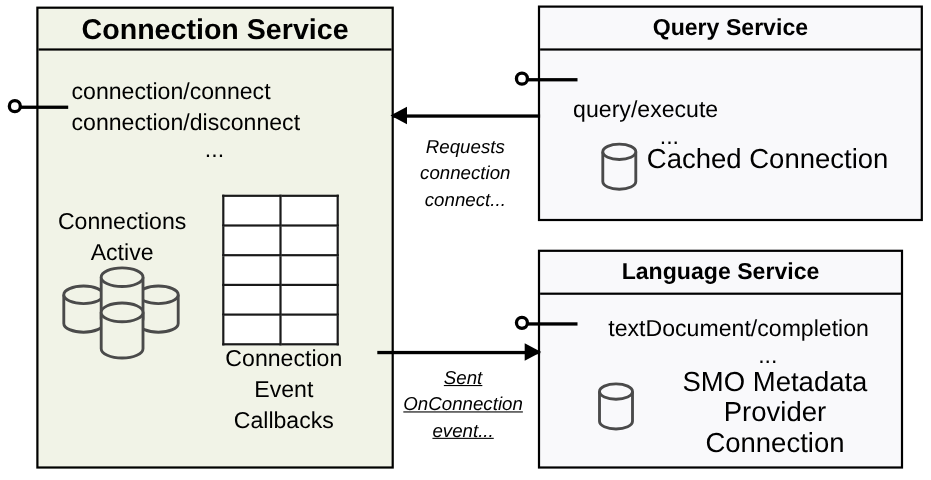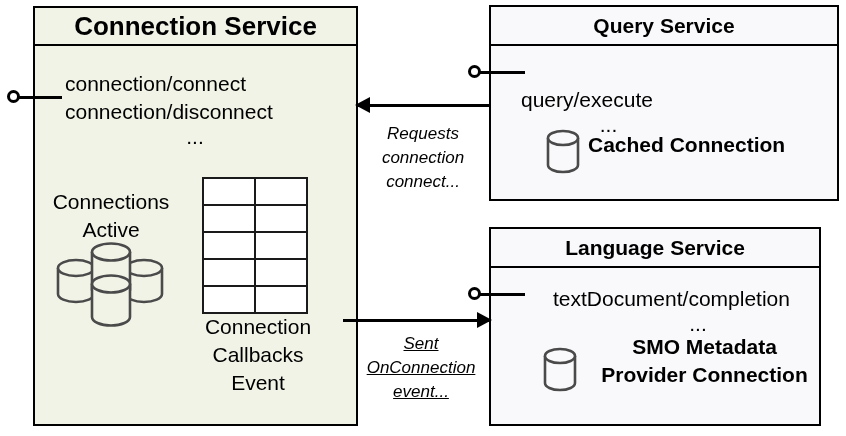--- a/index.html
+++ b/index.html
@@ -172,23 +172,22 @@
     font-size: 21px;
     line-height: 28px;
     text-align: center;
   }
   .cap-active   { left: 34px;  top: 180px; width: 150px; }
   .cap-callback { left: 190px; top: 305px; width: 132px; }
 
   .icon-label {
     position: absolute;
     color: #000000;
-    font-size: 21px;
+    font-size: 25px;
     line-height: 28px;
-    font-weight: bold;
   }
   .cap-cached { left: 588px; top: 131px; }
   .cap-smo    { left: 592px; top: 333px; width: 225px; text-align: center; }
 
   
   .grid-table {
     position: absolute;
     left: 202px;
     top: 177px;
     width: 106px;
@@ -225,22 +224,22 @@
         <div class="ops-ellipsis">...</div>
       </div>
 
       <div class="caption cap-active" style="top:142px; left:1px;">
         <div>Connections</div>
         <div>Active</div>
       </div>
 
       <div class="caption cap-callback" style="top:267px; left:157px;">
         <div>Connection</div>
+        <div>Event</div>
         <div>Callbacks</div>
-        <div>Event</div>
       </div>
     </div>
   </div>
 
   <div class="cyl-group">
     <svg width="118" height="92" viewBox="0 0 118 92">
       <g fill="#f1f3e7" stroke="#4a4a4a" stroke-width="2.6">
 
         <path d="M6 30 v26 a18 8 0 0 0 36 0 v-26"></path>
         <ellipse cx="24" cy="30" rx="18" ry="8"></ellipse>

